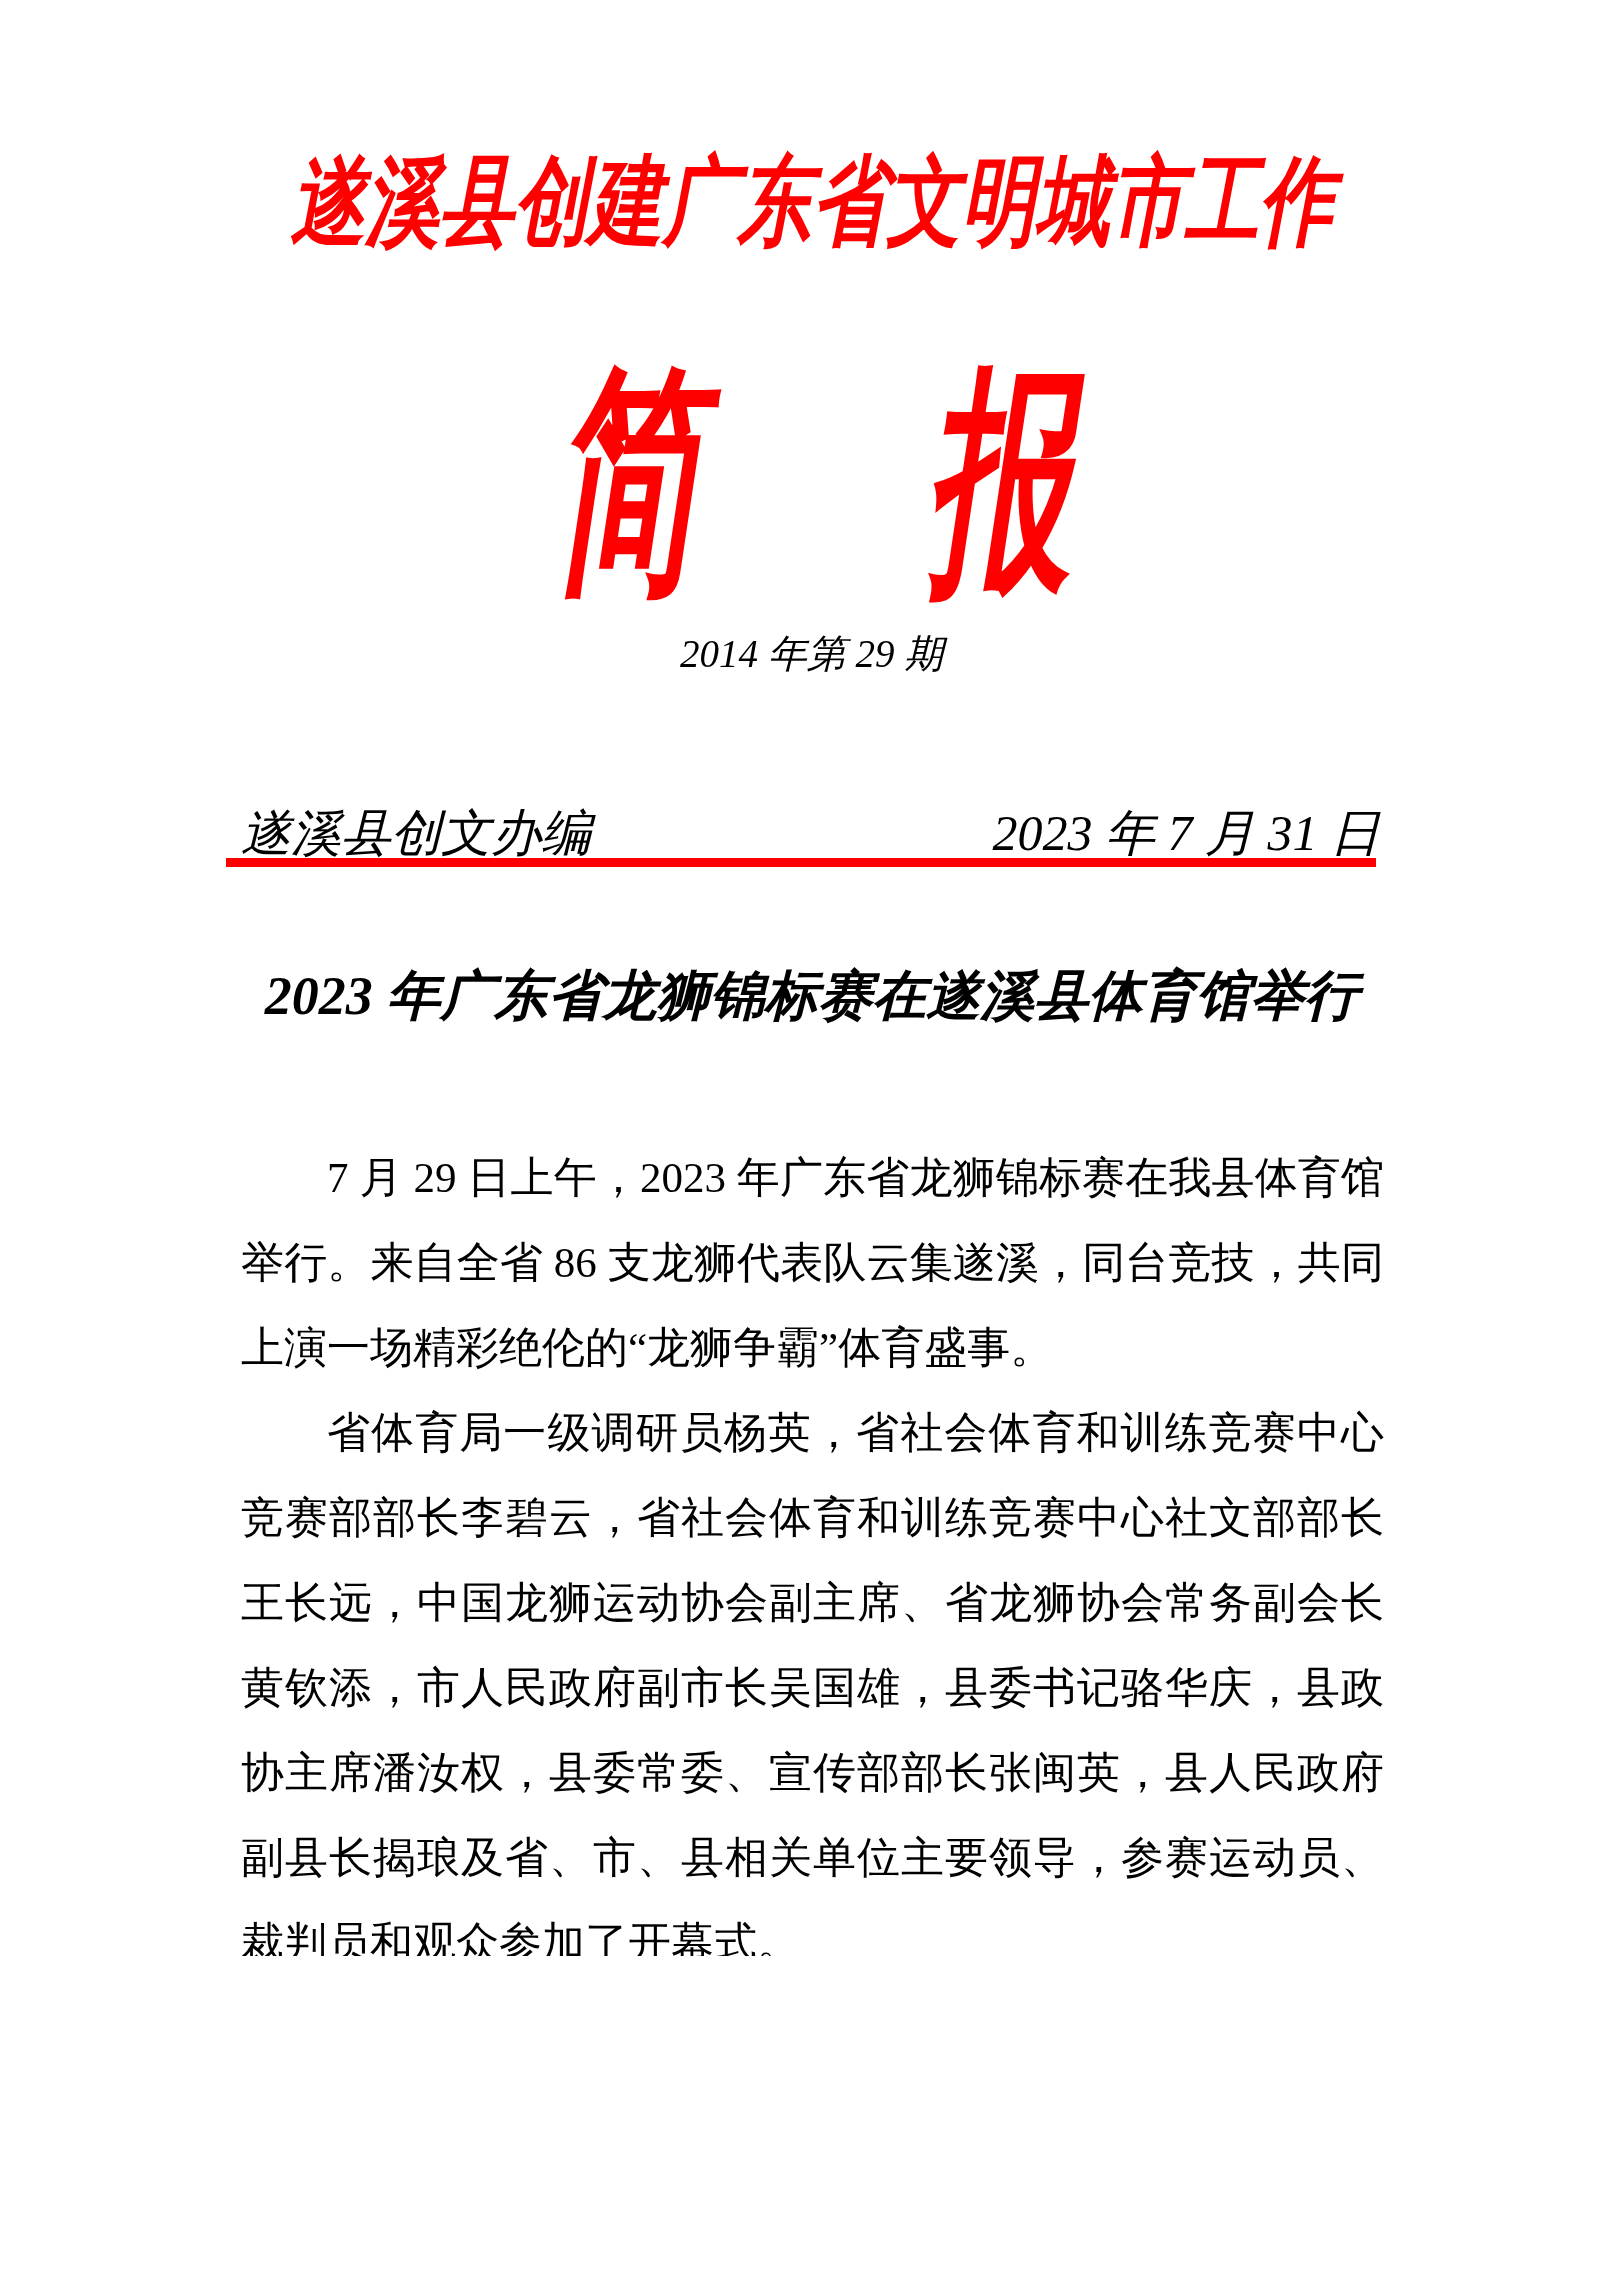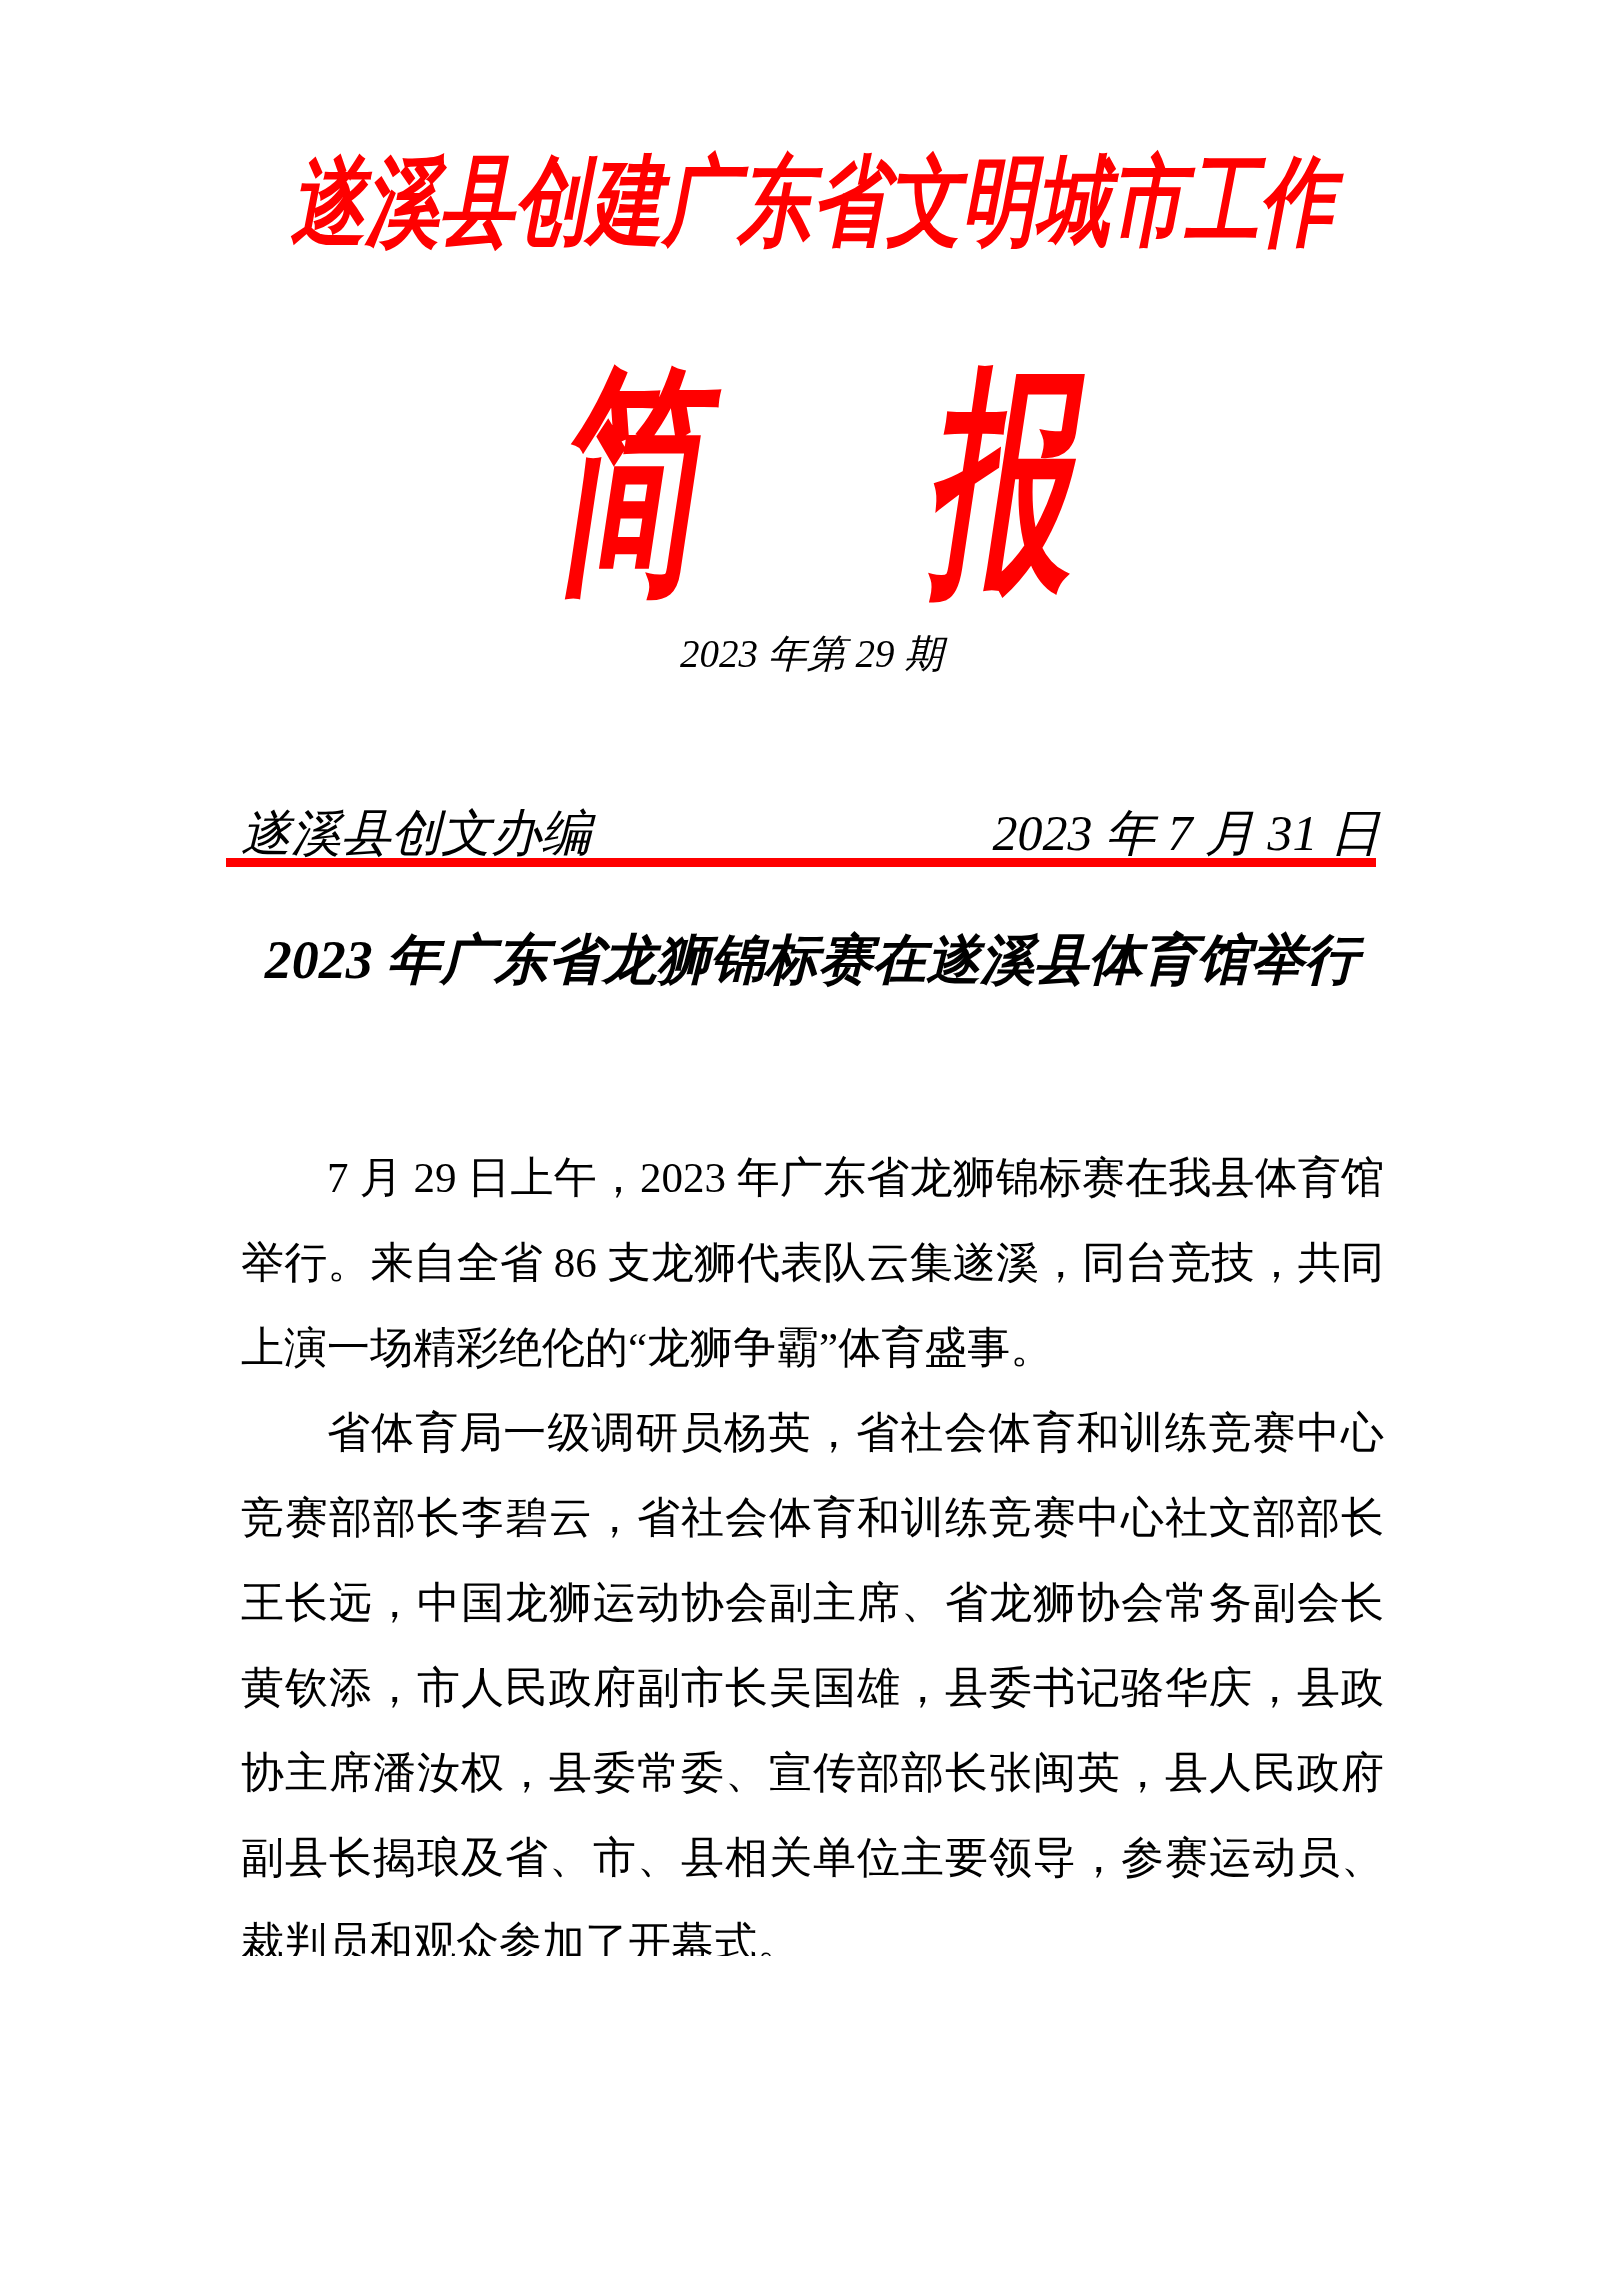--- a/index.html
+++ b/index.html
@@ -80,21 +80,21 @@
   .red-rule {
     position: absolute;
     top: 858px;
     left: 226px;
     width: 1150px;
     height: 9.2px;
     background: #ff0000;
   }
   
   .article-title {
-    top: 926px;
+    top: 962px;
     margin: 0;
   }
   .article-title .stretch {
     display: inline-block;
     white-space: nowrap;
     font-size: 54px;
     line-height: 68px;
     font-weight: 700;
     font-style: italic;
     color: #000000;
@@ -130,21 +130,21 @@
 
   <div class="center-line masthead-org">
     <span class="stretch">遂溪县创建广东省文明城市工作</span>
   </div>
 
   <div class="jianbao-row">
     <span class="big-char">简</span>
     <span class="big-char">报</span>
   </div>
 
-  <div class="center-line issue-line">2023 年第 29 期</div>
+  <div class="center-line issue-line">2014 年第 29 期</div>
 
   <div class="dateline">
     <span>遂溪县创文办编</span>
     <span>2023 年 7 月 31 日</span>
   </div>
 
   <div class="red-rule"></div>
 
   <h1 class="center-line article-title">
     <span class="stretch">2023 年广东省龙狮锦标赛在遂溪县体育馆举行</span>

